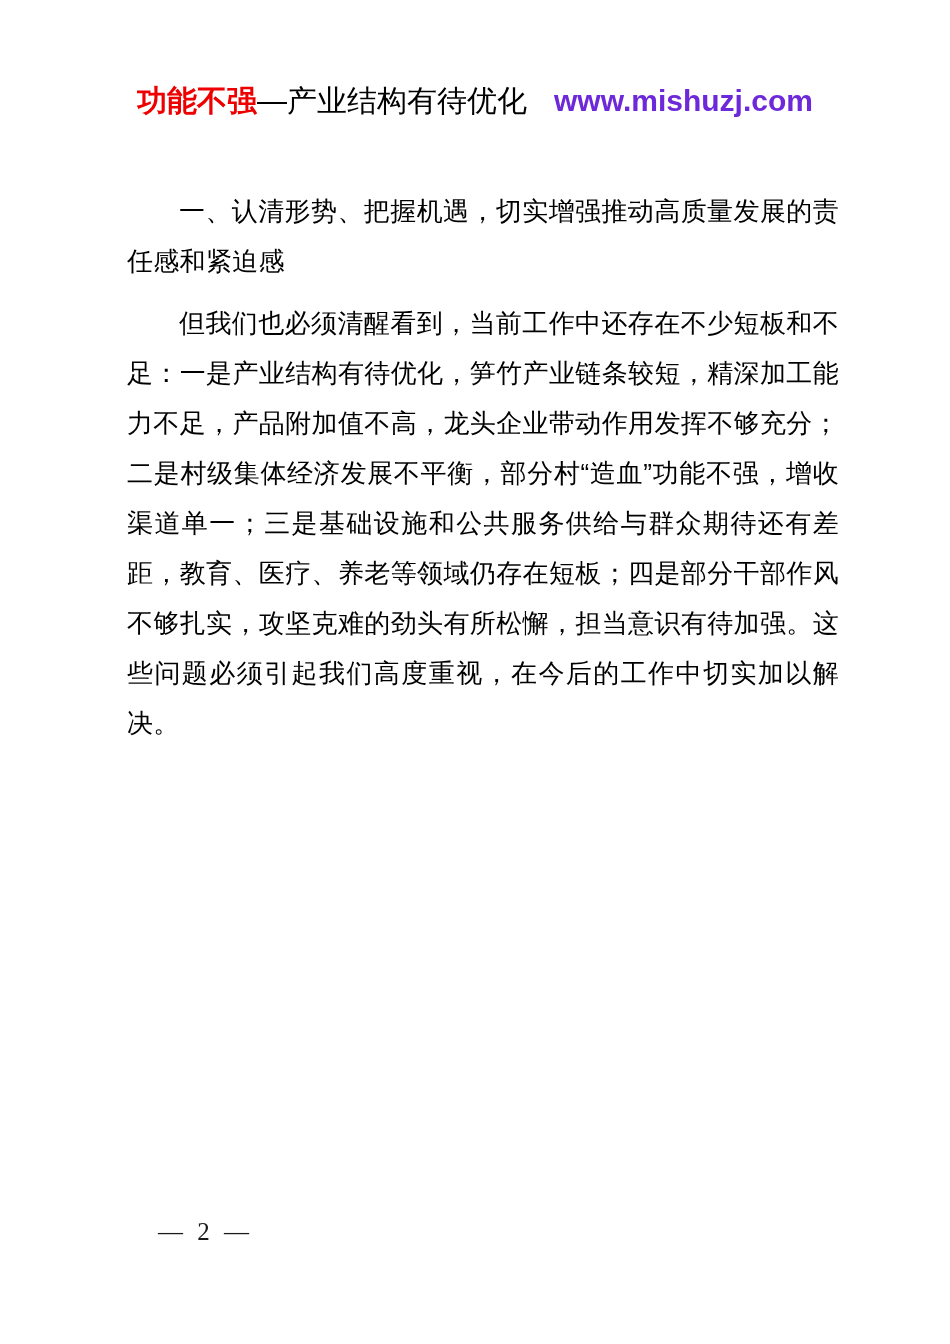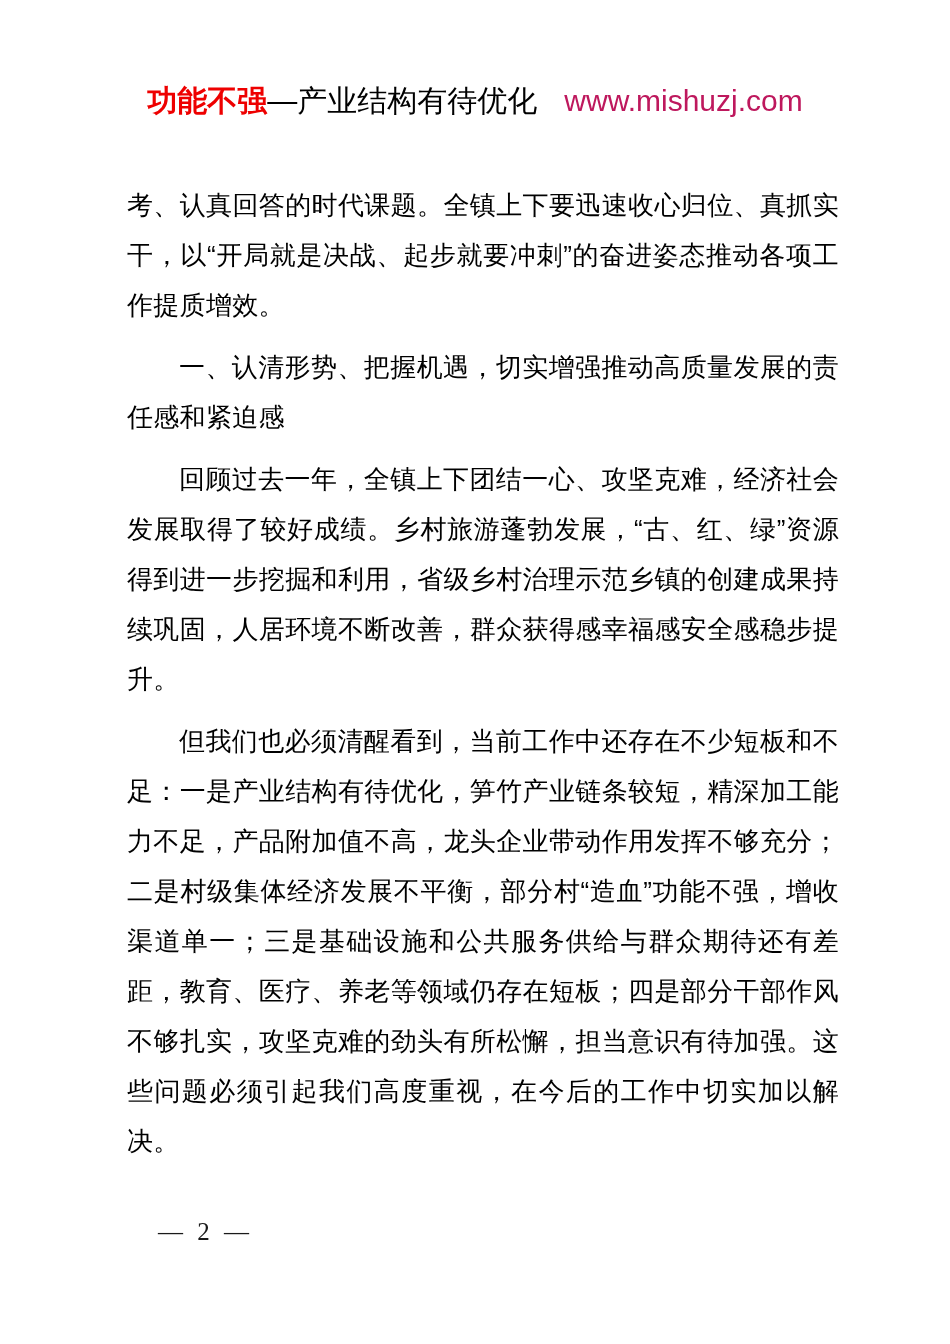--- a/index.html
+++ b/index.html
@@ -28,22 +28,22 @@
   }
   .site-name {
     color: #ee0000;
     font-weight: 700;
   }
   .tagline {
     color: #000000;
     font-weight: 400;
   }
   .url {
-    color: #be185d;
-    font-weight: 400;
+    color: #6d28d9;
+    font-weight: 700;
     margin-left: 27px;
   }
   .content {
     position: absolute;
     left: 127px;
     top: 180px;
     width: 712px;
     font-size: 26px;
     line-height: 50px;
     text-align: justify;
@@ -75,21 +75,19 @@
 </head>
 <body>
 
 <div class="page">
 
   <div class="header">
     <span class="site-name">功能不强</span><span class="tagline">—产业结构有待优化</span><span class="url">www.mishuzj.com</span>
   </div>
 
   <div class="content">
-    <p class="para"><span>考、认真回答的时代课题。全镇上下要迅速收心归位、真抓实干，以“开局就是决战、起步就要冲刺”的奋进姿态推动各项工作提质增效。</span></p>
     <h2 class="para heading indent" style="font-size:inherit;"><span>一、认清形势、把握机遇，切实增强推动高质量发展的责任感和紧迫感</span></h2>
-    <p class="para indent"><span>回顾过去一年，全镇上下团结一心、攻坚克难，经济社会发展取得了较好成绩。乡村旅游蓬勃发展，“古、红、绿”资源得到进一步挖掘和利用，省级乡村治理示范乡镇的创建成果持续巩固，人居环境不断改善，群众获得感幸福感安全感稳步提升。</span></p>
     <p class="para indent"><span>但我们也必须清醒看到，当前工作中还存在不少短板和不足：</span><span class="seg-bold">一是</span><span>产业结构有待优化，笋竹产业链条较短，精深加工能力不足，产品附加值不高，龙头企业带动作用发挥不够充分；</span><span class="seg-bold">二是</span><span>村级集体经济发展不平衡，部分村“造血”功能不强，增收渠道单一；</span><span class="seg-bold">三是</span><span>基础设施和公共服务供给与群众期待还有差距，教育、医疗、养老等领域仍存在短板；</span><span class="seg-bold">四是</span><span>部分干部作风不够扎实，攻坚克难的劲头有所松懈，担当意识有待加强。这些问题必须引起我们高度重视，在今后的工作中切实加以解决。</span></p>
   </div>
 
   <div class="page-number">— 2 —</div>
 
 </div>
 
 </body></html>

